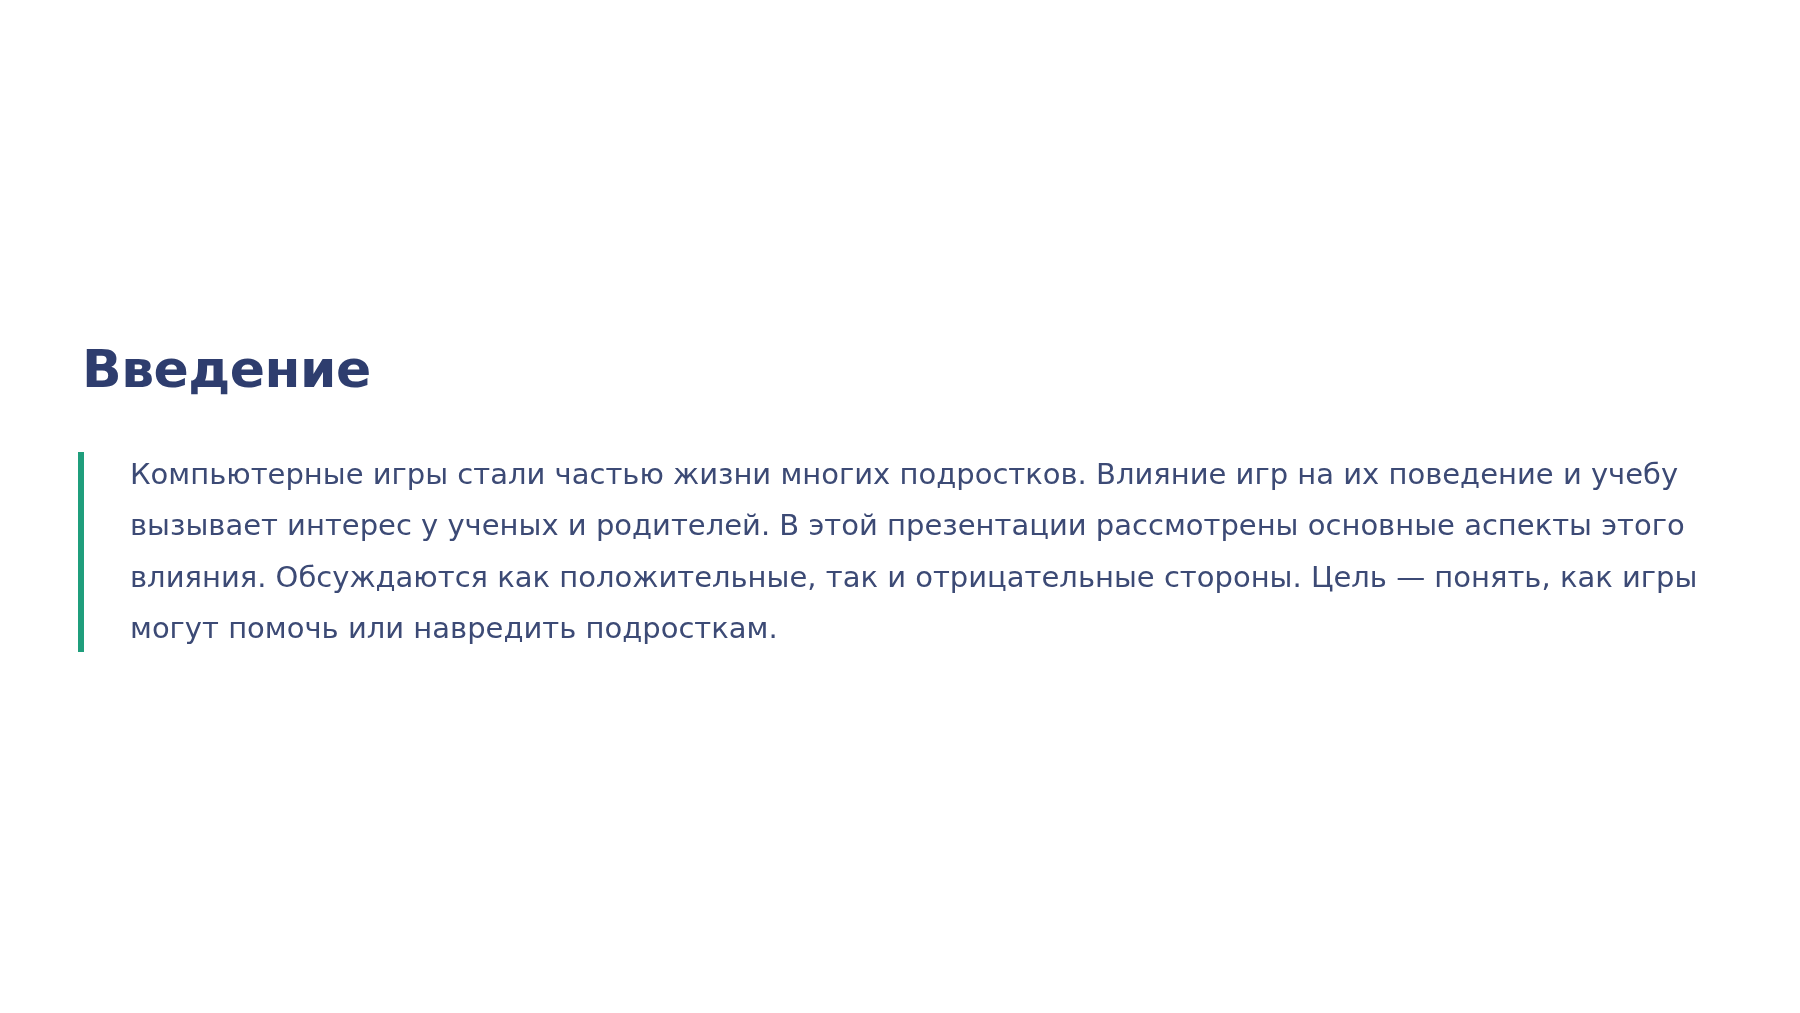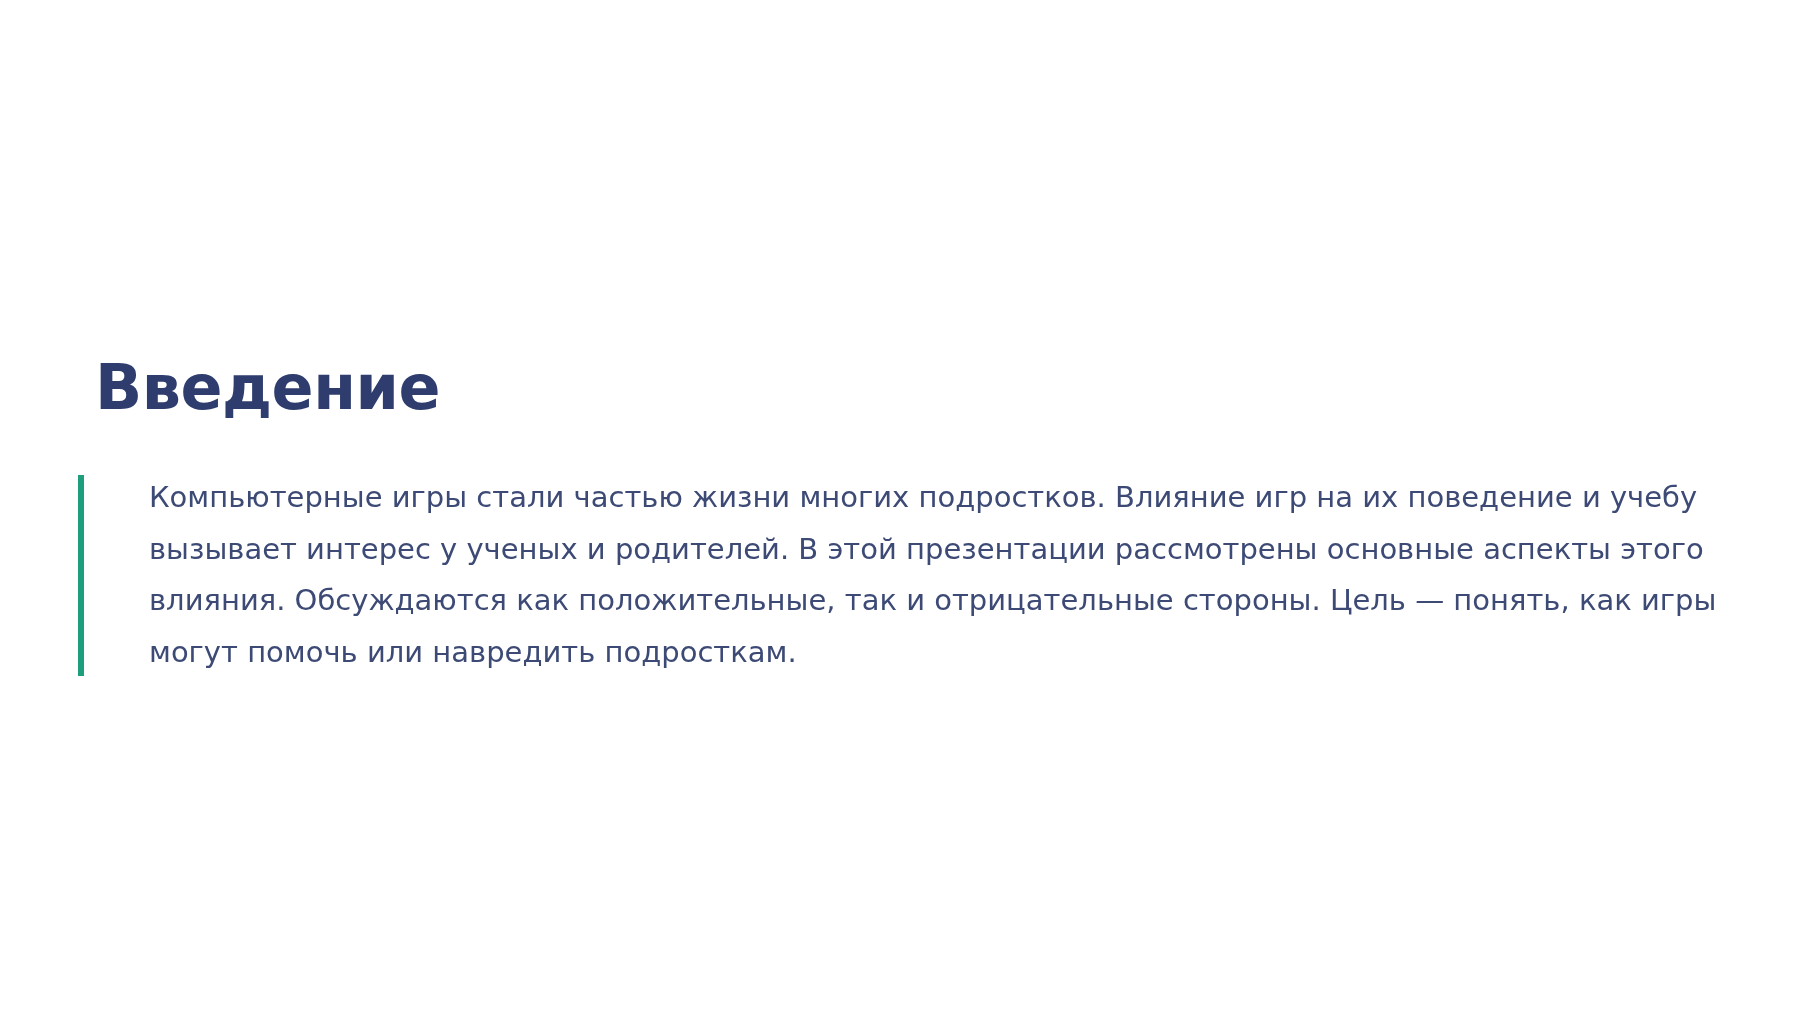--- a/index.html
+++ b/index.html
@@ -25,23 +25,23 @@
   }
 
   .slide-content {
     position: absolute;
     left: 78px;
     top: 338px;
     width: 1645px;
   }
 
   .slide-title {
-    margin: 17px;
+    margin: 4px;
     font-family: "DejaVu Sans", "Liberation Sans", sans-serif;
-    font-size: 62px;
+    font-size: 52px;
     font-weight: 700;
     line-height: 1.05;
     letter-spacing: -0.5px;
     color: #2e3d6e;
     white-space: nowrap;
   }
 
   .body-block {
     position: relative;
     margin-top: 52px;
@@ -77,19 +77,19 @@
 <div class="slide" style="background: rgb(255, 255, 255);">
 
   <div class="slide-content">
 
     <h1 class="slide-title" style="color: rgb(46, 61, 110);">Введение</h1>
 
     <div class="body-block">
 
       <span class="accent-bar" style="background: rgb(31, 158, 124);"></span>
 
-      <p class="body-text" style="color: rgb(60, 74, 117); margin-left: 19px;">Компьютерные игры стали частью жизни многих подростков. Влияние игр на их поведение и учебу вызывает интерес у ученых и родителей. В этой презентации рассмотрены основные аспекты этого влияния. Обсуждаются как положительные, так и отрицательные стороны. Цель — понять, как игры могут помочь или навредить подросткам.</p>
+      <p class="body-text" style="color: rgb(60, 74, 117);">Компьютерные игры стали частью жизни многих подростков. Влияние игр на их поведение и учебу вызывает интерес у ученых и родителей. В этой презентации рассмотрены основные аспекты этого влияния. Обсуждаются как положительные, так и отрицательные стороны. Цель — понять, как игры могут помочь или навредить подросткам.</p>
 
     </div>
 
   </div>
 
 </div>
 
 </body></html>

